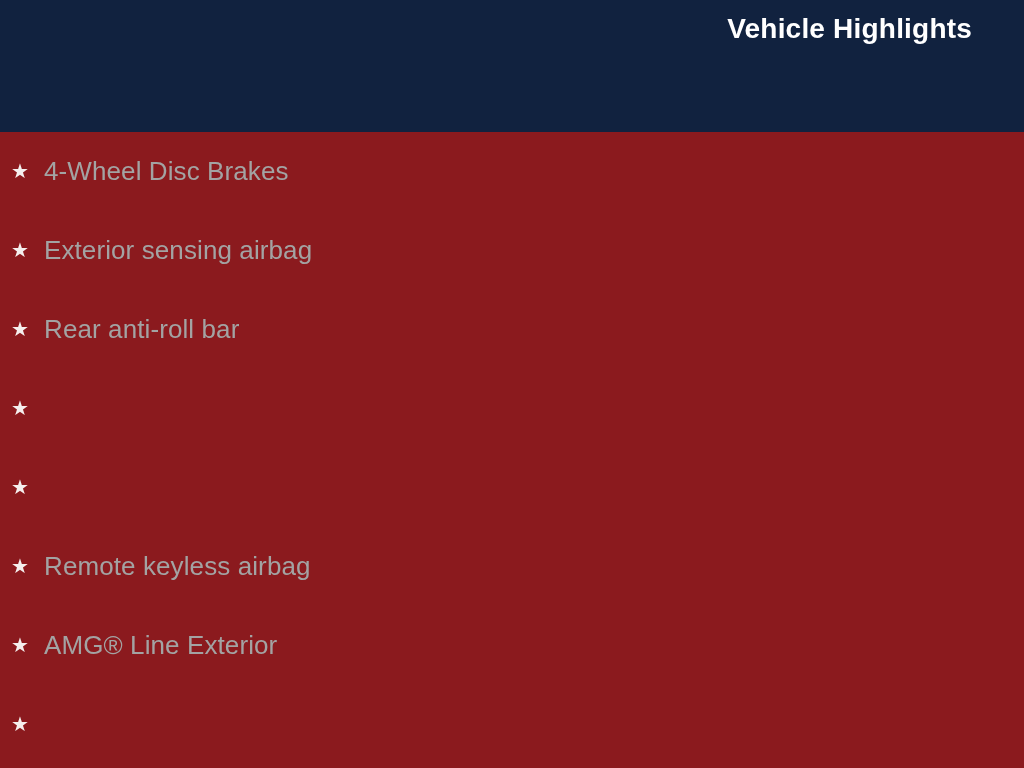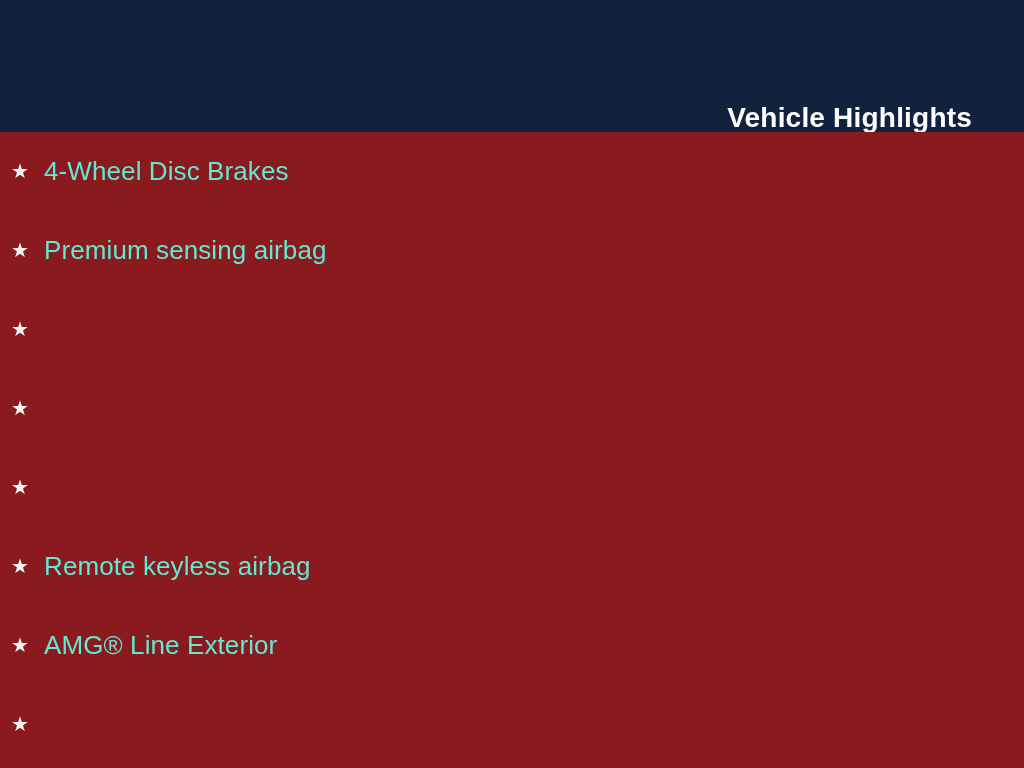--- a/index.html
+++ b/index.html
@@ -22,21 +22,21 @@
     display: flex;
     flex-direction: column;
   }
 
   
   .header {
     height: 132px;
     flex: 0 0 132px;
     background: #11223f;
     display: flex;
-    align-items: flex-end;
+    align-items: flex-start;
     justify-content: flex-end;
     box-sizing: border-box;
     padding: 13px 52px 0 0;
   }
   .header-title {
     color: #ffffff;
     font-size: 28px;
     font-weight: bold;
     letter-spacing: 0.2px;
     line-height: 1;
@@ -76,21 +76,21 @@
     font-size: 20px;
     line-height: 1;
     width: 33px;
     flex: 0 0 33px;
     display: block;
     text-align: left;
     margin-top: -1px;
   }
 
   .item-label {
-    color: #5eead4;
+    color: #a3a3a3;
     font-size: 26px;
     line-height: 1.1;
     letter-spacing: 0.1px;
     white-space: nowrap;
   }
 </style>
 </head>
 <body>
 
 <div class="slide">
@@ -102,25 +102,26 @@
   <div class="body">
     <ul class="highlight-list">
 
       <li class="highlight-item">
         <span class="bullet-star">★</span>
         <span class="item-label">4-Wheel Disc Brakes</span>
       </li>
 
       <li class="highlight-item">
         <span class="bullet-star">★</span>
-        <span class="item-label">Premium sensing airbag</span>
+        <span class="item-label">Exterior sensing airbag</span>
       </li>
 
       <li class="highlight-item">
         <span class="bullet-star">★</span>
+        <span class="item-label">Rear anti-roll bar</span>
       </li>
 
       <li class="highlight-item">
         <span class="bullet-star">★</span>
       </li>
 
       <li class="highlight-item">
         <span class="bullet-star">★</span>
       </li>
 

